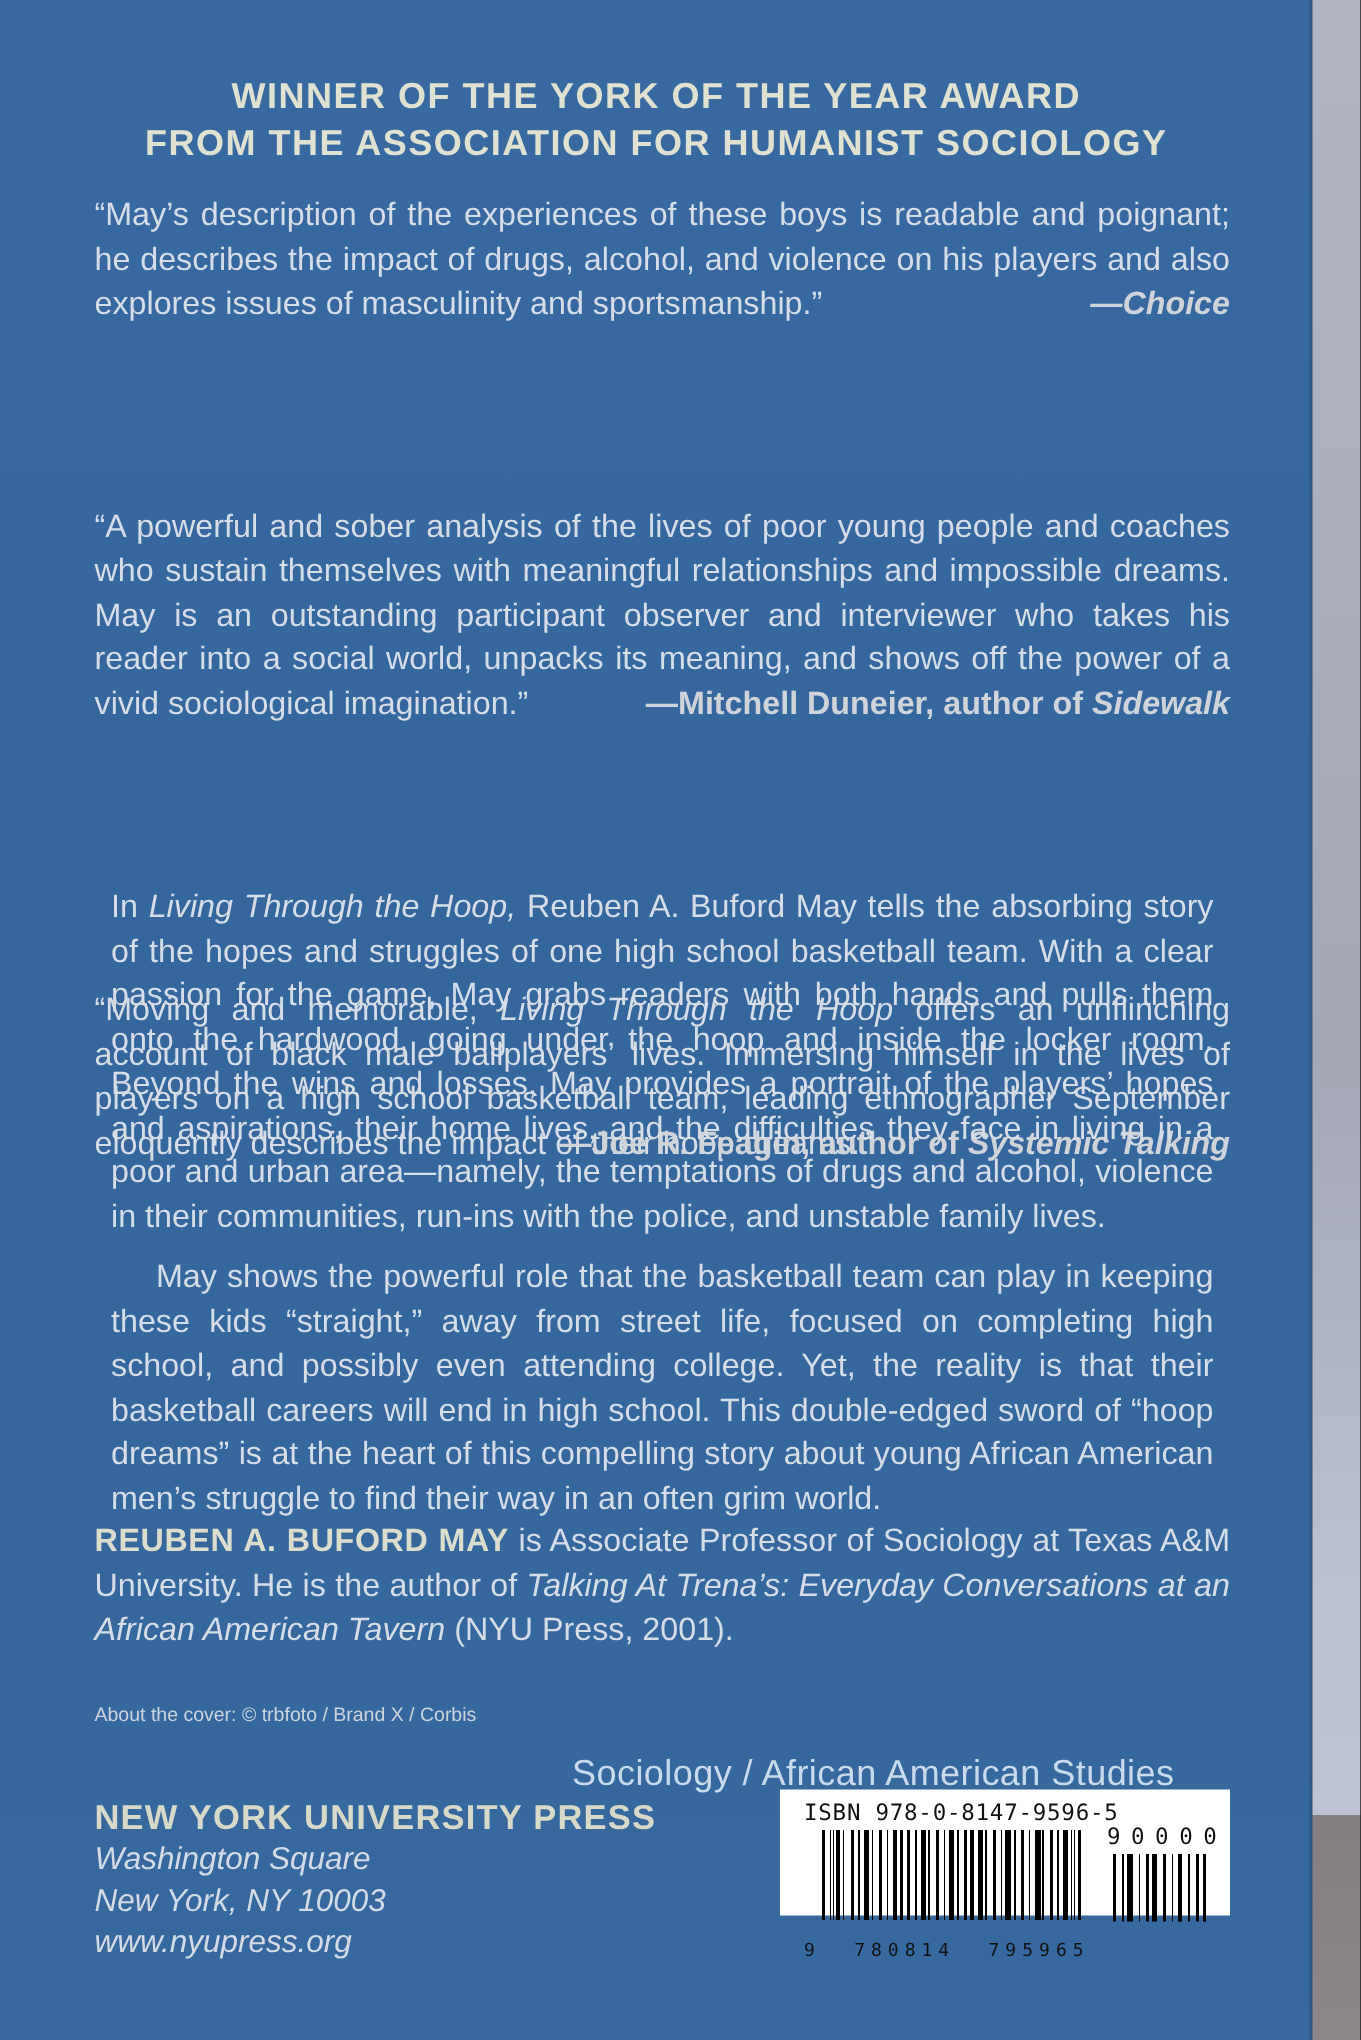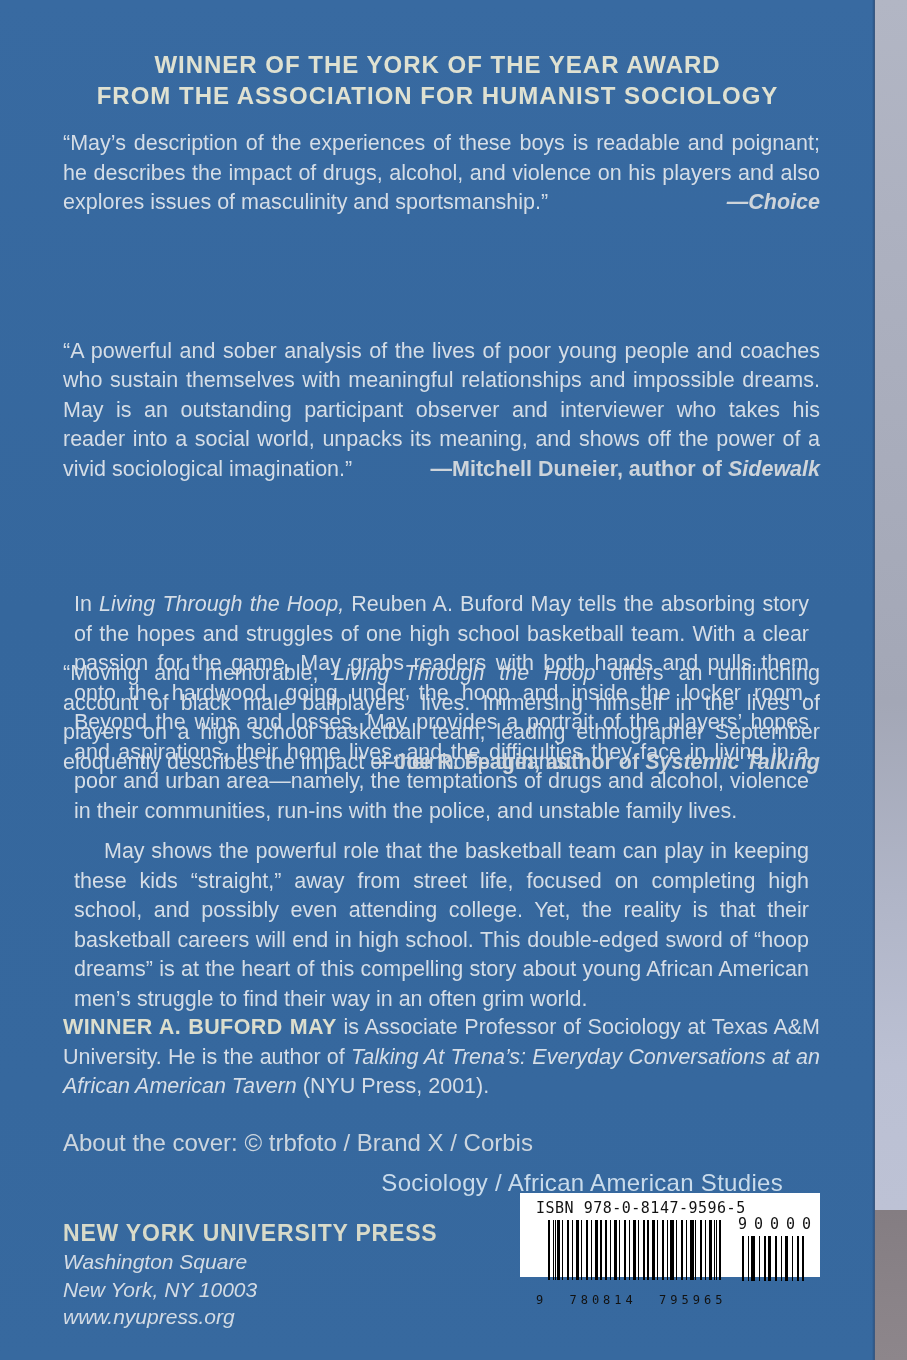--- a/index.html
+++ b/index.html
@@ -61,28 +61,28 @@
     letter-spacing: 1px; color: #dfe1d1; margin: 0;
   }
   .q1 { top: 129px; }
   .q2 { top: 248px; }
   .q3 { top: 423px; }
   .description { top: 579px; }
   .description p { margin: 11px; }
   .indent { text-indent: 30px; }
   .bio { top: 1013px; }
   .bio-name { font-weight: bold; color: #dcdecd; letter-spacing: .4px; }
-  .credit { top: 1128px; font-size: 24px; color: #ccd5de; text-align: left; }
+  .credit { top: 1128px; font-size: 13px; color: #ccd5de; text-align: left; }
 
   .category {
     position: absolute; top: 1169px; right: 92px;
     font-size: 24px; color: #c9dbeb; letter-spacing: .3px; margin: 0;
   }
 
-  .publisher { top: 1196px; text-align: left; margin-top: 22px; }
+  .publisher { top: 1196px; text-align: left; }
   .publisher-name {
     font-weight: bold; font-size: 23px; line-height: 30px;
     letter-spacing: .8px; color: #d8dac9; margin: 0;
   }
   .publisher-line { font-size: 21px; line-height: 27.5px; color: #d3dbe4; margin: 0; font-style: italic; }
 
   
   .barcode-box {
     position: absolute; left: 520px; top: 1193px;
     width: 300px; height: 84px; background: #ffffff;
@@ -131,21 +131,21 @@
       <span><span>“Moving and memorable, </span><span class="it">Living Through the Hoop</span><span> offers an unflinching account of black male ballplayers’ lives. Immersing himself in the lives of players on a high school basketball team, leading ethnographer September eloquently describes the impact of their hoop dreams.”</span></span>
       <span class="attribution"><span class="att-name">—Joe R. Feagin, author of </span><span class="att-work">Systemic Talking</span></span>
     </p>
 
     <div class="txt col description">
       <p><span>In </span><span class="it">Living Through the Hoop,</span><span> Reuben A. Buford May tells the absorbing story of the hopes and struggles of one high school basketball team. With a clear passion for the game, May grabs readers with both hands and pulls them onto the hardwood, going under the hoop and inside the locker room. Beyond the wins and losses, May provides a portrait of the players’ hopes and aspirations, their home lives, and the difficulties they face in living in a poor and urban area—namely, the temptations of drugs and alcohol, violence in their communities, run-ins with the police, and unstable family lives.</span></p>
       <p class="indent">May shows the powerful role that the basketball team can play in keeping these kids “straight,” away from street life, focused on completing high school, and possibly even attending college. Yet, the reality is that their basketball careers will end in high school. This double-edged sword of “hoop dreams” is at the heart of this compelling story about young African American men’s struggle to find their way in an often grim world.</p>
     </div>
 
     <p class="txt col bio">
-      <span class="bio-name">WINNER A. BUFORD MAY</span><span> is Associate Professor of Sociology at Texas A&amp;M University. He is the author of </span><span class="it">Talking At Trena’s: Everyday Conversations at an African American Tavern</span><span> (NYU Press, 2001).</span>
+      <span class="bio-name">REUBEN A. BUFORD MAY</span><span> is Associate Professor of Sociology at Texas A&amp;M University. He is the author of </span><span class="it">Talking At Trena’s: Everyday Conversations at an African American Tavern</span><span> (NYU Press, 2001).</span>
     </p>
 
     <p class="txt col credit">About the cover: © trbfoto / Brand X / Corbis</p>
 
     <p class="category">Sociology / African American Studies</p>
 
     <div class="txt col publisher">
       <p class="publisher-name">NEW YORK UNIVERSITY PRESS</p>
       <p class="publisher-line">Washington Square</p>
       <p class="publisher-line">New York, NY 10003</p>

